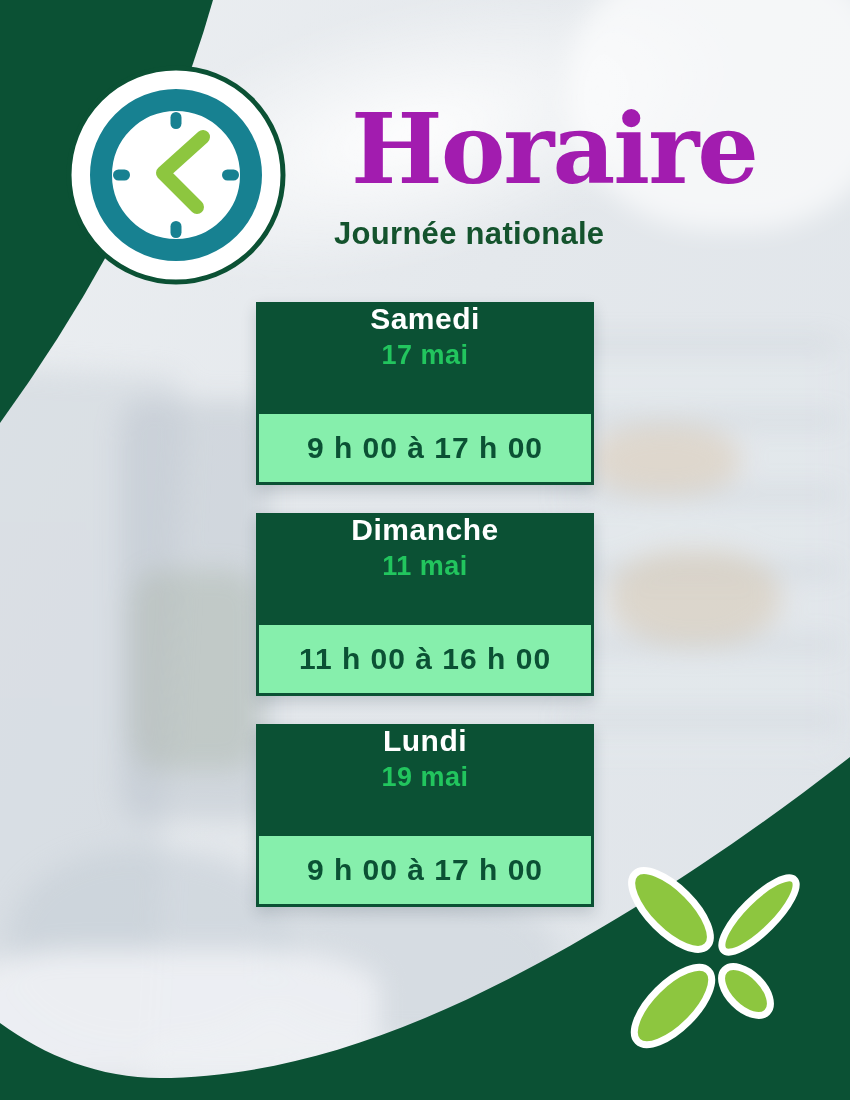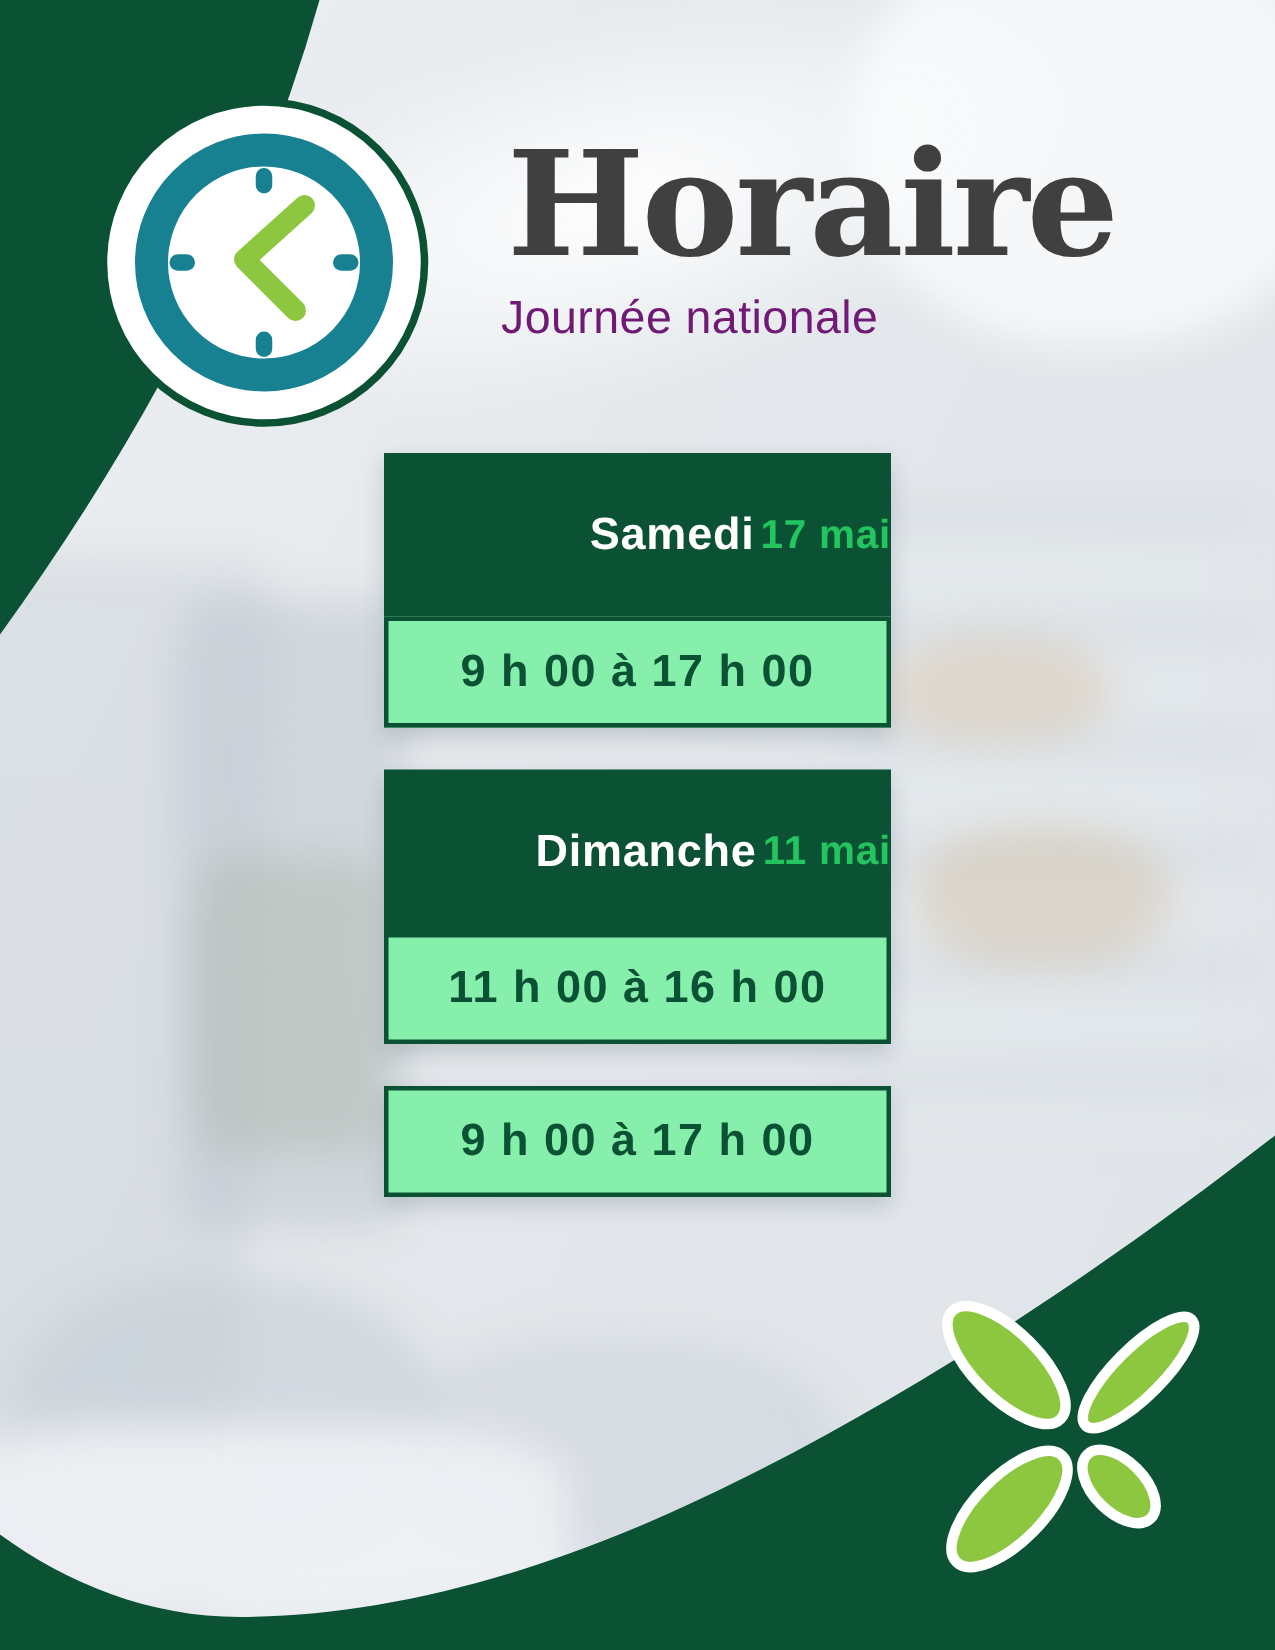--- a/index.html
+++ b/index.html
@@ -23,27 +23,27 @@
   .b11{left:-10px;top:980px;width:420px;height:130px;background:#eef1f4;opacity:.9;border-radius:30%;}
 
   
   .shapes{position:absolute;inset:0;z-index:2;pointer-events:none;}
 
   
   .clock{position:absolute;left:66px;top:65px;width:220px;height:220px;z-index:3;}
 
   
   .heading{position:absolute;left:334px;top:84px;z-index:3;}
-  .title{font-family:"DejaVu Serif",serif;font-weight:bold;font-size:97px;line-height:1.0;letter-spacing:-2px;color:#404040;margin:4px;}
-  .subtitle{margin-top:8px;font-weight:normal;font-size:31px;line-height:37px;color:#701a75;letter-spacing:.3px;}
+  .title{font-family:"DejaVu Serif",serif;font-weight:bold;font-size:97px;line-height:1.0;letter-spacing:-2px;color:#a21caf;margin:17px;}
+  .subtitle{margin-top:8px;font-weight:bold;font-size:31px;line-height:37px;color:#14532d;letter-spacing:.3px;}
 
   
   .cards{position:absolute;left:256px;top:302px;width:338px;z-index:3;}
   .card{width:338px;margin-bottom:28px;background:#0b5134;box-shadow:0 6px 14px rgba(30,50,60,.18);}
-  .card-header{height:109px;display:flex;flex-direction:row;align-items:center;justify-content:flex-end;gap:4px;}
+  .card-header{height:109px;display:flex;flex-direction:column;align-items:center;justify-content:flex-start;gap:4px;}
   .card-day{color:#ffffff;font-weight:bold;font-size:30px;letter-spacing:.5px;}
   .card-date{color:#22c55e;font-weight:bold;font-size:27px;letter-spacing:.5px;}
   .card-hours-box{height:74px;background:#86efac;border:3px solid #0b5134;box-sizing:border-box;display:flex;align-items:center;justify-content:center;}
   .card-hours{color:#0b5134;font-weight:bold;font-size:30px;letter-spacing:1px;}
 
   
   .flower{position:absolute;left:600px;top:855px;width:215px;height:215px;z-index:3;}
 </style>
 </head>
 <body>
@@ -106,20 +106,24 @@
       <div class="card-header">
         <div class="card-day">Dimanche</div>
         <div class="card-date">11 mai</div>
       </div>
       <div class="card-hours-box">
         <div class="card-hours">11 h 00 à 16 h 00</div>
       </div>
     </div>
 
     <div class="card">
+      <div class="card-header">
+        <div class="card-day">Lundi</div>
+        <div class="card-date">19 mai</div>
+      </div>
       <div class="card-hours-box">
         <div class="card-hours">9 h 00 à 17 h 00</div>
       </div>
     </div>
 
   </div>
 
   <svg class="flower" viewBox="0 0 215 215" aria-hidden="true">
 
     <ellipse cx="71" cy="55" rx="51" ry="22" transform="rotate(45 71 55)" fill="#8dc63f" stroke="#ffffff" stroke-width="7"></ellipse>

